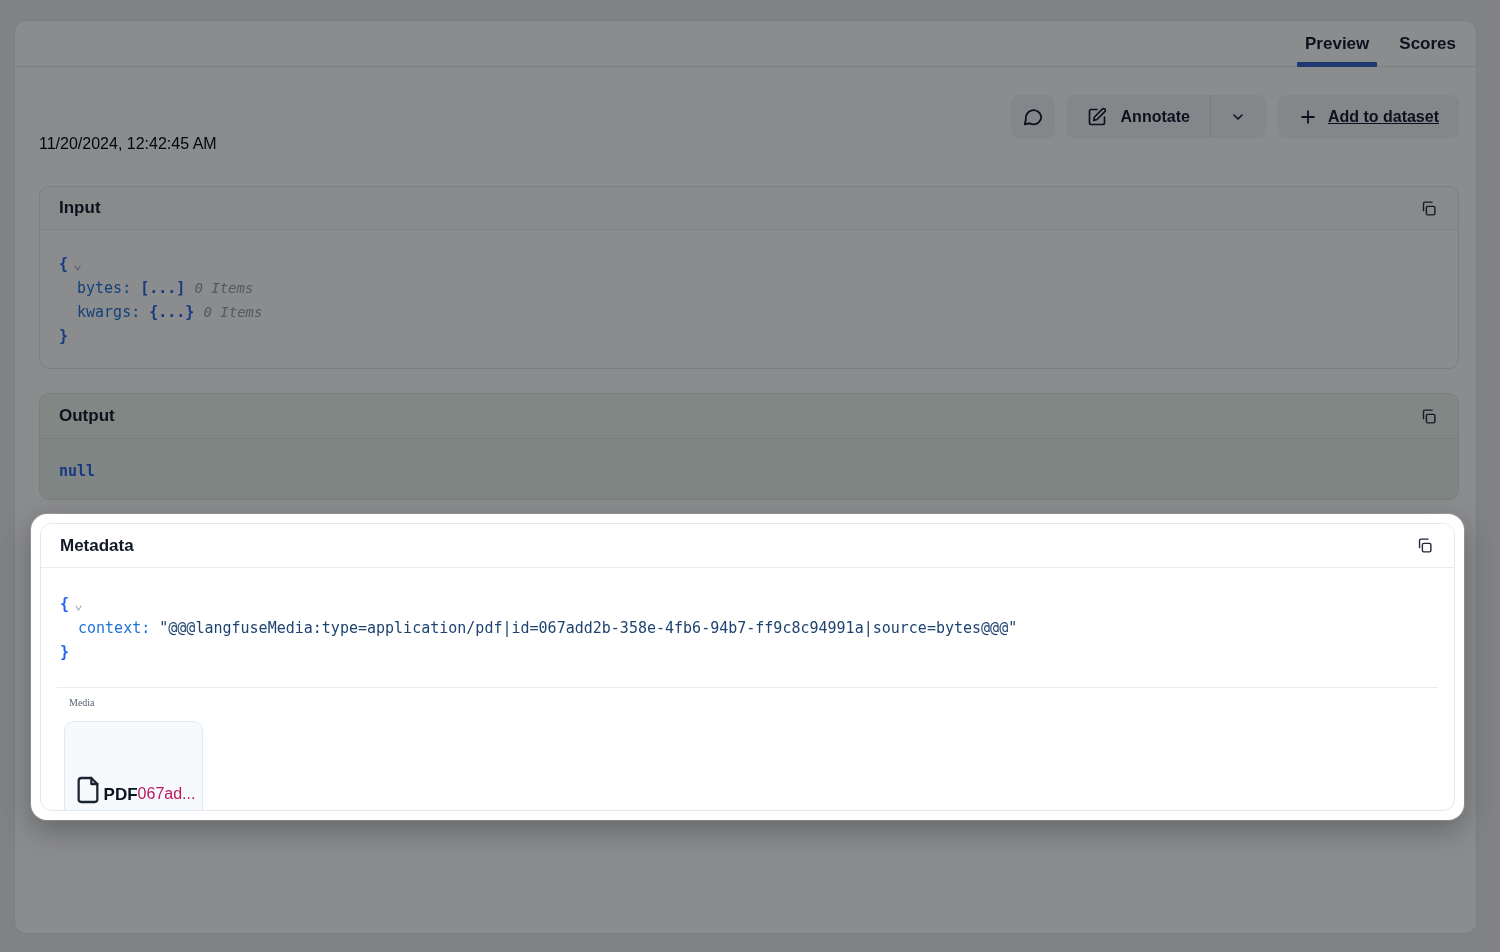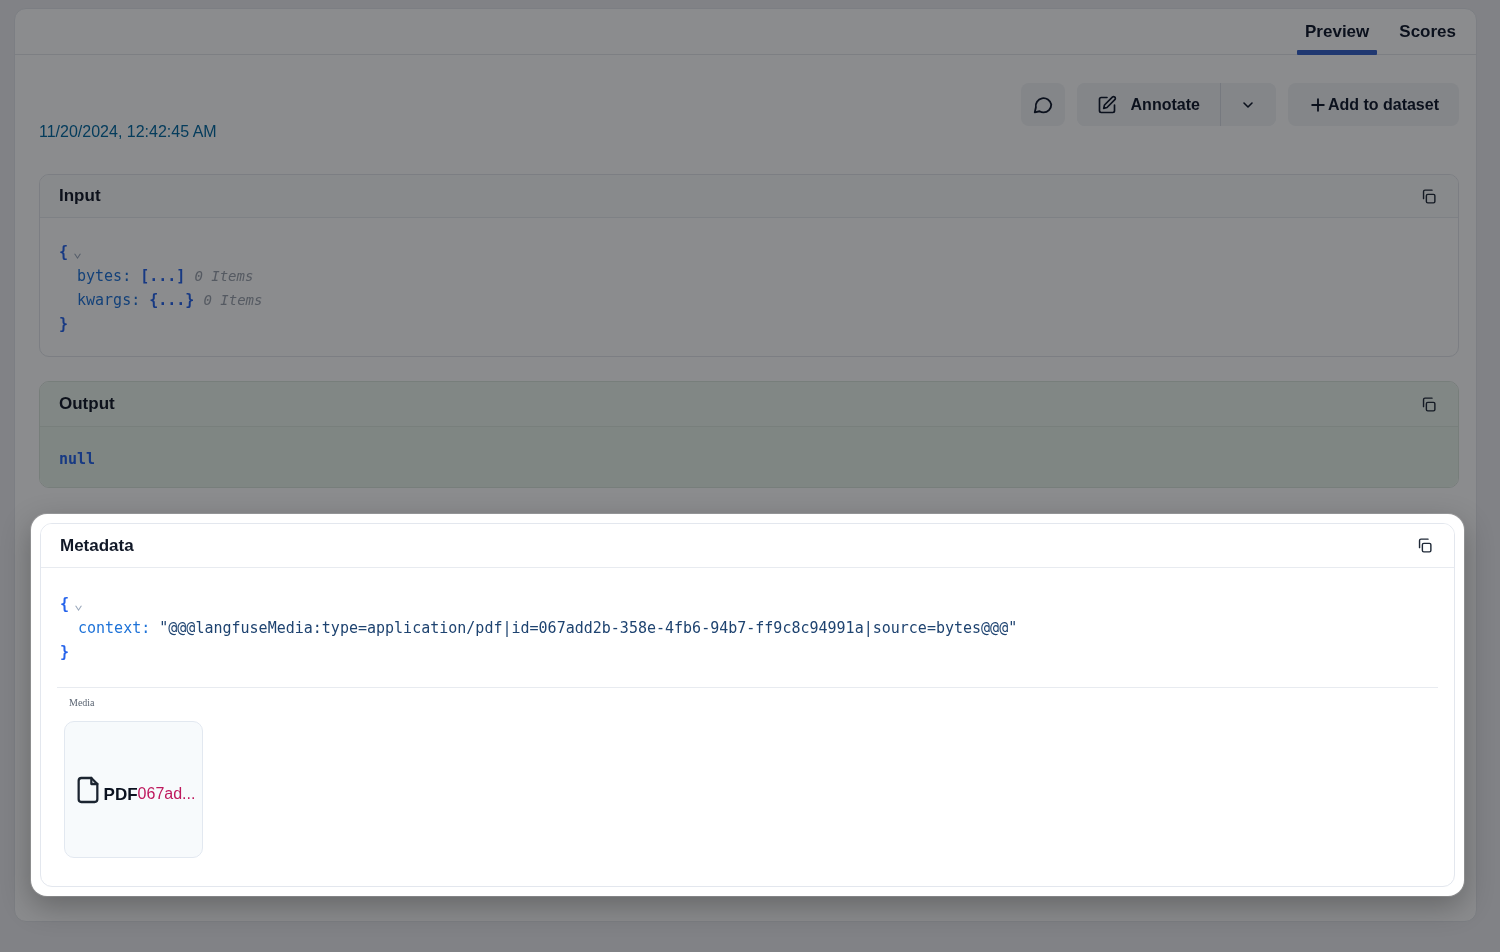--- a/index.html
+++ b/index.html
@@ -6,21 +6,21 @@
   html,body { width:1500px; height:952px; overflow:hidden; }
   body {
     background:#ecedf0;
     position:relative;
     font-family:"Liberation Sans", sans-serif;
     color:#0b1220;
   }
 
   
   .card {
-    position:absolute; left:14px; top:8px; width:1463px; height:914px;
+    position:absolute; left:14px; top:20px; width:1463px; height:914px;
     background:#ffffff; border:1px solid #e2e5ea; border-radius:12px;
     z-index:1;
   }
 
   
   .tabbar {
     height:46px; border-bottom:1px solid #e5e7eb;
     display:flex; justify-content:flex-end; align-items:stretch;
     padding-right:8px; gap:6px;
   }
@@ -35,34 +35,34 @@
   }
 
   
   .trace-header { padding:30px 17px 0 24px; position:relative; }
   .title-row { display:flex; align-items:center;justify-content:flex-end; }
   .trace-badge {
     background:#e4e7ec; color:#111827; border-radius:7px;
     padding:6px 11px 5px; font-size:13.5px; font-weight:700; letter-spacing:.4px;
   }
   .trace-title { font-size:27px; font-weight:700; margin-left:13px; letter-spacing:.2px; }
-  .trace-time { margin-top:7px; color:#0369a1; font-size:16px; }
+  .trace-time { margin-top:7px; color:#000000; font-size:16px; }
 
   .actions { position:absolute; right:17px; top:28px; display:flex; gap:12px; }
   .btn {
     background:#f1f3f6; border:none; border-radius:8px; height:43px;
     display:flex; align-items:center; font-family:inherit;
     font-size:16px; font-weight:600; color:#0f172a; cursor:pointer;
   }
   .icon-btn { width:44px; justify-content:center; }
   .split { display:flex; background:#f1f3f6; border-radius:8px; overflow:hidden; height:43px; }
   .split .main { padding:0 20px; gap:14px; border-radius:0; }
   .split .divider { width:1px; background:#d8dce2; margin:0; }
   .split .caret { width:55px; justify-content:center; border-radius:0; }
-  .btn-add { padding:0 20px; gap:0; }
+  .btn-add { padding:0 20px; gap:10px;text-decoration:underline; }
 
   
   .panel-wrap { padding:0 17px 0 24px; }
   .panel {
     border:1px solid #e2e5ea; border-radius:10px; overflow:hidden;
     background:#fff;
   }
   .panel.input { margin-top:33px; }
   .panel.output { margin-top:24px; border-color:#d9e4db; }
   .panel-header {
@@ -91,21 +91,21 @@
     display:flex; align-items:center; padding:2px;
   }
 
   
   .dim-overlay {
     position:absolute; inset:0; background:rgba(8,10,14,0.47); z-index:5;
   }
 
   
   .spotlight {
-    position:absolute; left:31px; top:514px; width:1433px; height:382px;
+    position:absolute; left:31px; top:514px; width:1433px; height:306px;
     background:#ffffff; border-radius:16px; padding:9px; z-index:10;
     box-shadow:0 0 0 1px rgba(255,255,255,.15), 0 10px 30px rgba(0,0,0,.28);
   }
   .panel.metadata {
     height:100%; border:1px solid #e3e7ee; border-radius:12px;
   }
   .panel.metadata .panel-header {
     height:44px; background:#ffffff; border-bottom:1px solid #e8ebf0;
   }
   .panel.metadata .panel-body { padding:24px 19px 0; }

